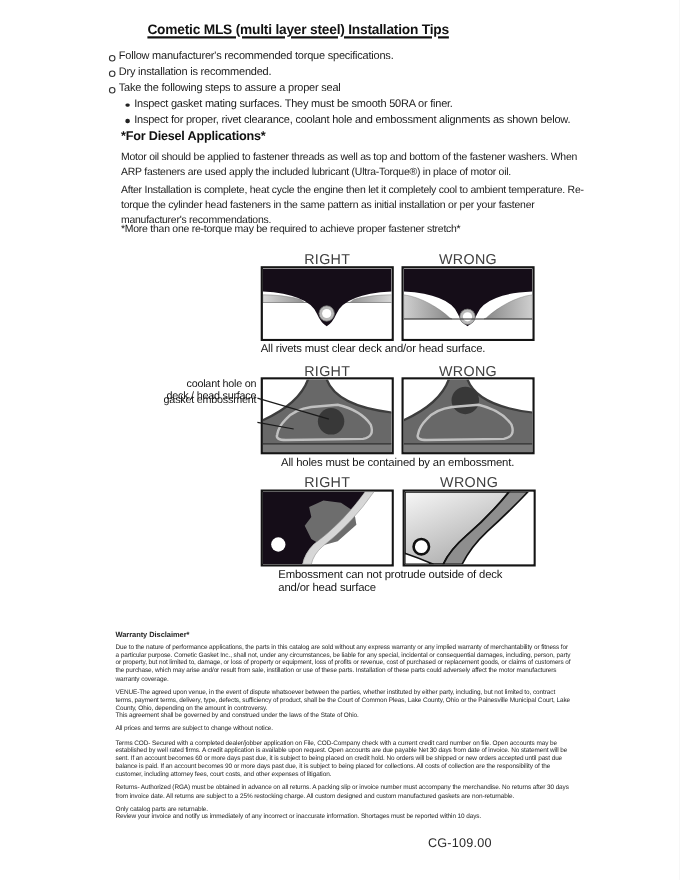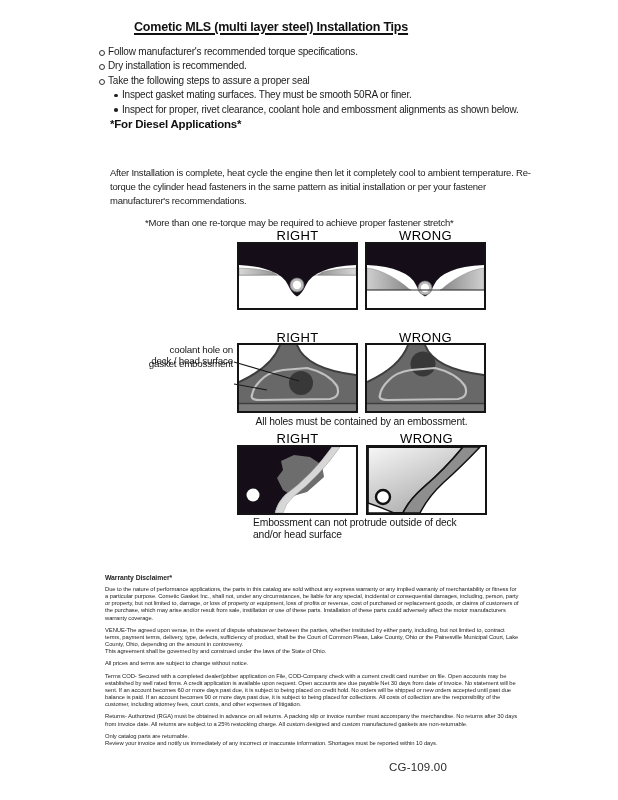--- a/index.html
+++ b/index.html
@@ -14,22 +14,22 @@
   }
   .tips{left:99px;top:45px;width:440px;font-size:10px;letter-spacing:-0.2px;line-height:14.4px;}
   .tip{position:relative;padding-left:9px;}
   .tip .ring{position:absolute;left:0;top:5px;width:4px;height:4px;border:1px solid #333;border-radius:50%;}
   .tip.sub{padding-left:23px;}
   .tip.sub .dot{position:absolute;left:15px;top:5.5px;width:3.6px;height:3.6px;background:#222;border-radius:50%;}
   .diesel-h{left:110px;top:118px;font-size:11.5px;font-weight:bold;letter-spacing:-0.2px;color:#111;}
   .bodypara{left:110px;width:422px;font-size:9.5px;letter-spacing:-0.22px;line-height:14.2px;}
   .p1{top:136px;}
   .p2{top:166px;}
-  .pnote{top:216px;margin-left:35px;}
-  .rw-label{width:121px;text-align:center;font-size:13px;letter-spacing:0.3px;color:#000000;}
+  .pnote{top:202px;}
+  .rw-label{width:121px;text-align:center;font-size:13px;letter-spacing:0.3px;color:#404040;}
   .dbox{width:121px;box-sizing:border-box;border:2px solid #141414;background:#fff;}
   .dbox svg{display:block;}
   .cap{font-size:10.3px;letter-spacing:-0.15px;line-height:11.5px;color:#161616;}
   .lblblock{width:128px;text-align:right;font-size:9.8px;letter-spacing:-0.2px;line-height:11px;color:#161616;}
   .warr{left:105px;top:574px;width:414px;color:#262626;}
   .warr h4{margin:0;font-size:6.8px;letter-spacing:-0.05px;}
   .warr p{margin:5px 0 0 0;font-size:5.85px;letter-spacing:-0.08px;line-height:7.15px;}
   .prelines{white-space:pre-line;}
   .pagenum{left:389px;top:761px;font-size:11.5px;letter-spacing:0.2px;color:#2a2a2a;}
 </style>
@@ -42,20 +42,21 @@
 
   <div class="abs tips">
     <div class="tip"><span class="ring"></span><span>Follow manufacturer's recommended torque specifications.</span></div>
     <div class="tip"><span class="ring"></span><span>Dry installation is recommended.</span></div>
     <div class="tip"><span class="ring"></span><span>Take the following steps to assure a proper seal</span></div>
     <div class="tip sub"><span class="dot"></span><span>Inspect gasket mating surfaces.  They must be smooth 50RA or finer.</span></div>
     <div class="tip sub"><span class="dot"></span><span>Inspect for proper, rivet clearance, coolant hole and embossment alignments as shown below.</span></div>
   </div>
 
   <div class="abs diesel-h">*For Diesel Applications*</div>
+  <div class="abs bodypara p1">Motor oil should be applied to fastener threads as well as top and bottom of the fastener washers. When ARP fasteners are used apply the included lubricant (Ultra-Torque®) in place of motor oil.</div>
   <div class="abs bodypara p2">After Installation is complete, heat cycle the engine then let it completely cool to ambient temperature. Re-torque the cylinder head fasteners in the same pattern as initial installation or per your fastener manufacturer's recommendations.</div>
   <div class="abs bodypara pnote">*More than one re-torque may be required to achieve proper fastener stretch*</div>
 
   <div class="abs rw-label" style="left:237px;top:228px;">RIGHT</div>
   <div class="abs rw-label" style="left:365px;top:228px;">WRONG</div>
 
   <div class="abs dbox" style="left:237px;top:242px;height:68px;">
     <svg width="117" height="64" viewBox="0 0 117 64">
       <defs>
         <linearGradient id="gw1l" x1="0" y1="0" x2="1" y2="0">
@@ -93,20 +94,21 @@
       <path d="M0,24 C16,26 32,36 42,45 L44,46 L0,46 Z" fill="url(#gw2l)" stroke="#777" stroke-width="0.4"></path>
       <path d="M117,24 C101,26 85,36 75,45 L73,46 L117,46 Z" fill="url(#gw2r)" stroke="#777" stroke-width="0.4"></path>
       <line x1="0" y1="46" x2="117" y2="46" stroke="#333333" stroke-width="1"></line>
       <path d="M0,0 H117 V21 Q95,22 84,27 Q71,32 67,41 Q63,50 58,52.5 Q53,50 49,41 Q45,32 32,27 Q21,22 0,21 Z" fill="#150d18"></path>
       <circle cx="58" cy="44" r="7" fill="#b9b9b9" stroke="#6f6f6f" stroke-width="0.7"></circle>
       <circle cx="58" cy="44" r="4.2" fill="#ffffff"></circle>
       <line x1="51.5" y1="46" x2="64.5" y2="46" stroke="#2a2a2a" stroke-width="1.1"></line>
     </svg>
   </div>
 
+  <div class="abs cap" style="left:237px;top:312px;">All rivets must clear deck and/or head surface.</div>
 
   <div class="abs rw-label" style="left:237px;top:330px;">RIGHT</div>
   <div class="abs rw-label" style="left:365px;top:330px;">WRONG</div>
 
   <div class="abs lblblock prelines" style="left:105px;top:344px;">coolant hole on
 deck / head surface</div>
   <div class="abs lblblock" style="left:105px;top:358px;">gasket embossment</div>
 
   <div class="abs dbox" style="left:237px;top:343px;height:70px;">
     <svg width="117" height="66" viewBox="0 0 117 66">

